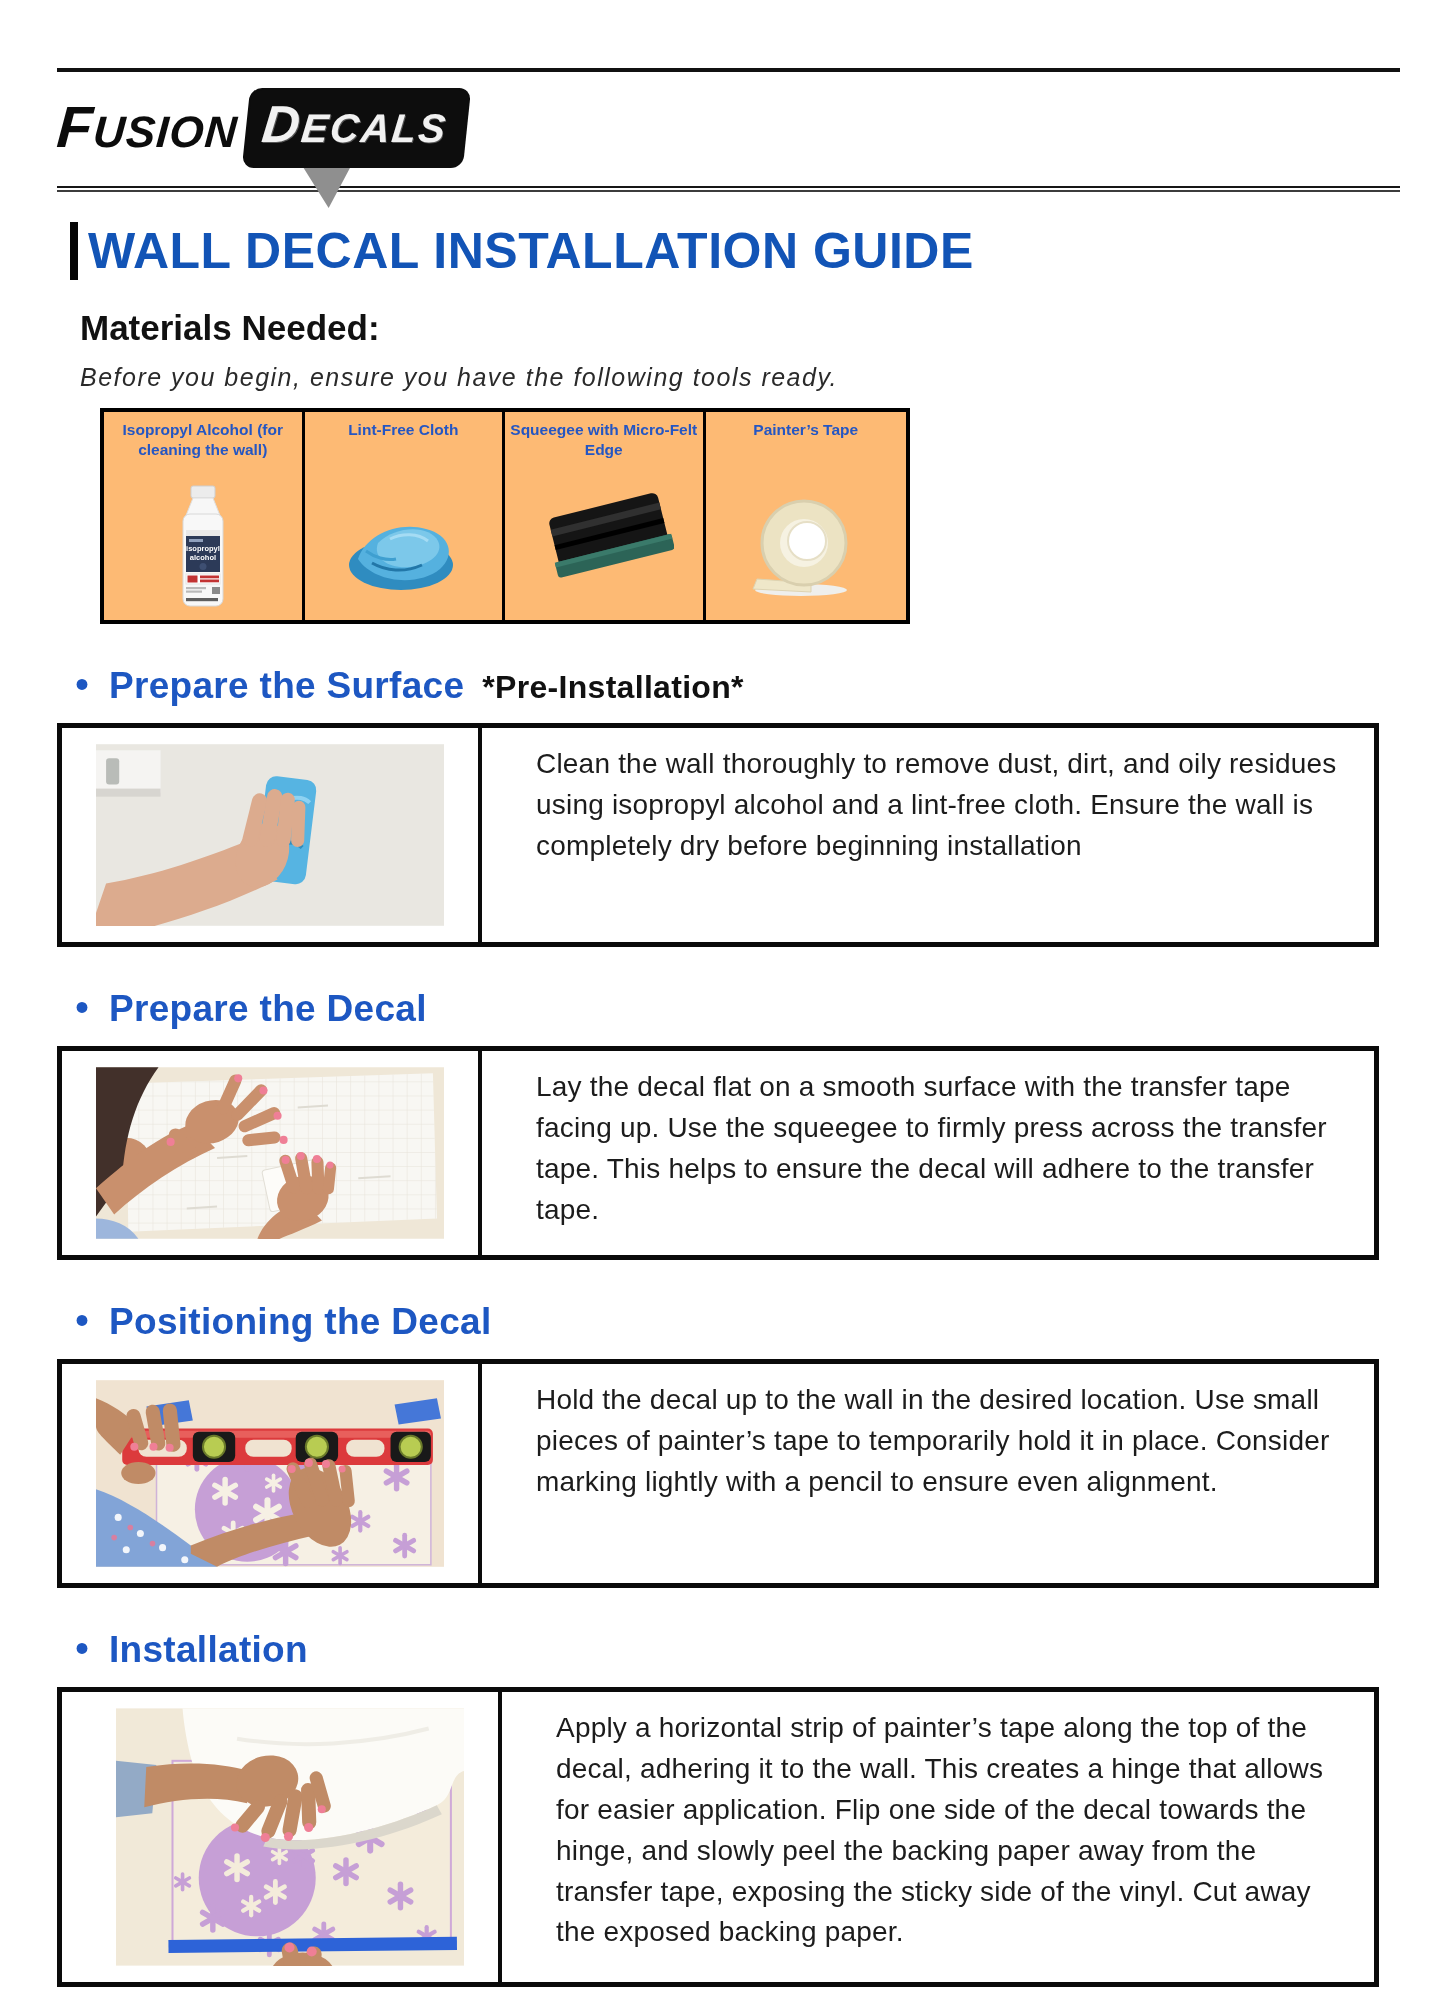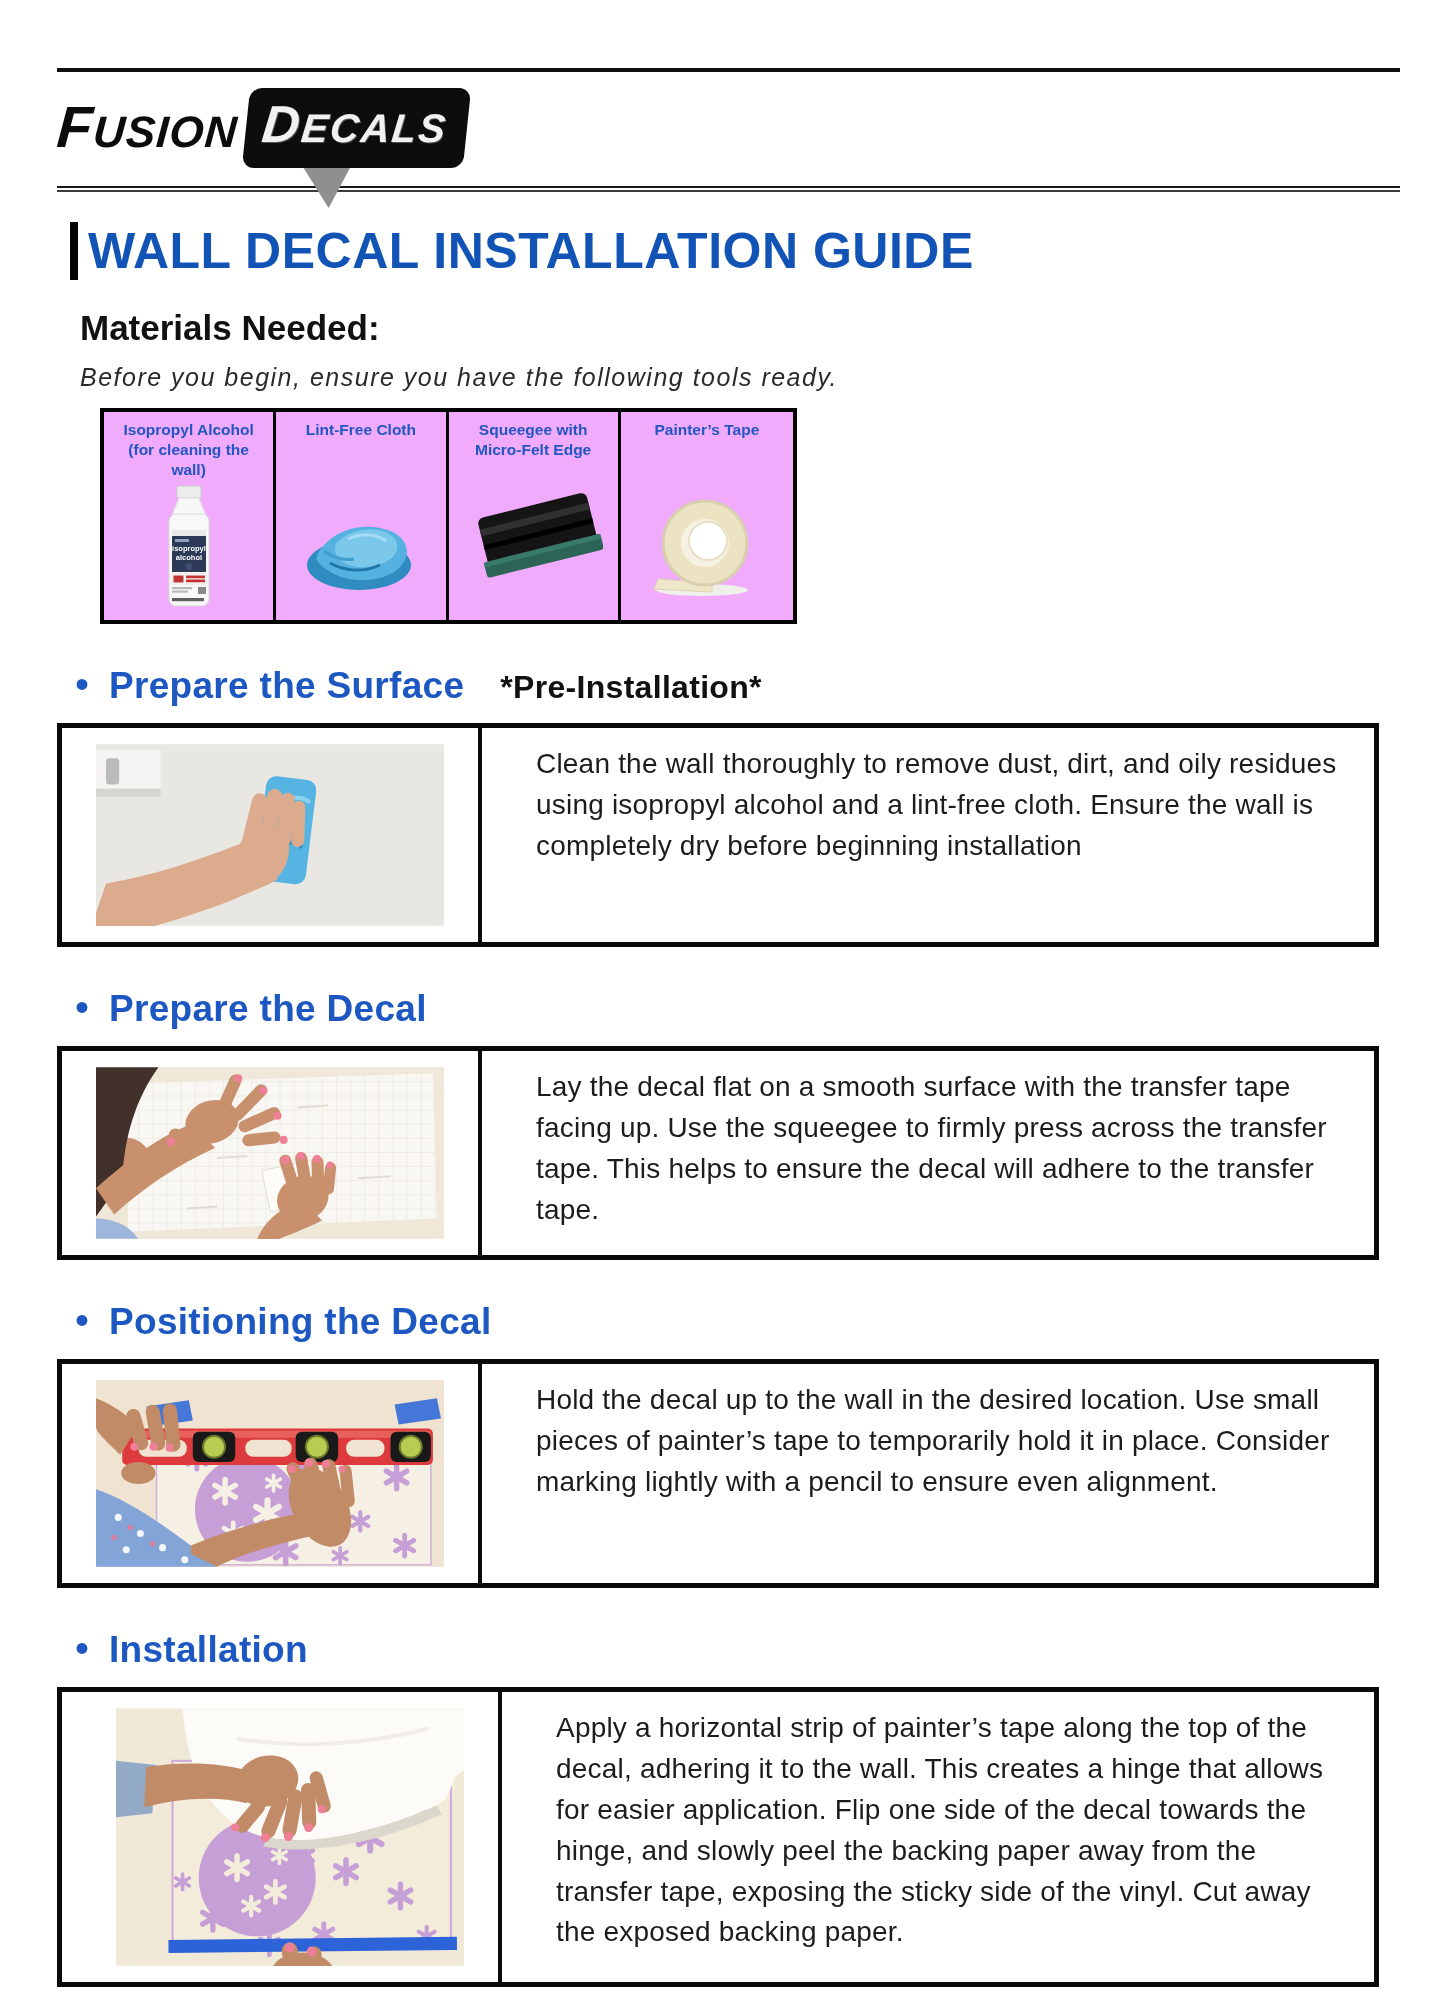--- a/index.html
+++ b/index.html
@@ -36,35 +36,35 @@
     width:58px; height:52px; background:#8f8f8f;
     clip-path:polygon(2% 0, 100% 12%, 58% 100%);
   }
   .rule-mid { margin:4px 54px 0 57px; height:6px; border-top:2px solid #161616; border-bottom:2px solid #3c3c3c; }
   .title-row { margin:30px 1px 0 70px; display:flex; align-items:flex-start; }
   .title-bar { width:8px; height:58px; background:#050505; margin-right:10px; }
   .doc-title { font-size:50px; font-weight:800; color:#1254b6; letter-spacing:0.5px; white-space:nowrap; }
   .materials-heading { margin:28px 0 15px 80px; font-size:35px; font-weight:800; color:#111; }
   .materials-sub { margin:8px 0 0 80px; font-size:25px; font-style:italic; letter-spacing:1.5px; color:#2a2a2a; }
   .materials-table {
-    margin:16px 0 0 100px; width:697px;
+    margin:16px 0 0 100px; width:810px;
     border:4px solid #000; display:grid; grid-template-columns:repeat(4,1fr);
-    background:#f0abfc;
+    background:#fdba74;
   }
   .material-cell { border-right:3px solid #000; padding:8px 5px 10px; text-align:center; min-height:208px;
     display:flex; flex-direction:column; align-items:center; }
   .material-cell:last-child { border-right:none; }
   .material-label { color:#2456c3; font-weight:800; font-size:15.5px; line-height:1.28; min-height:62px;
     display:flex; align-items:flex-start; justify-content:center; }
   .material-art { flex:1; display:flex; align-items:center; justify-content:center; }
   .step { margin-left:57px; }
   .step-head { margin:40px 0 16px 18px; display:flex; align-items:baseline; }
   .bullet { color:#1d57c2; font-size:40px; margin-right:20px; line-height:1; }
   .step-head-title { color:#1d57c2; font-size:37px; font-weight:800; letter-spacing:0.3px; }
-  .step-head-note { color:#111; font-size:32px; font-weight:800; margin-left:36px; letter-spacing:0.3px; }
+  .step-head-note { color:#111; font-size:32px; font-weight:800; margin-left:18px; letter-spacing:0.3px; }
   .step-box { width:1322px; border:5px solid #0a0a0a; display:flex; background:#fff;gap:32px; }
   .photo-cell { width:420px; border-right:4px solid #0a0a0a; padding:16px 0; display:flex; align-items:center; justify-content:center; flex-shrink:0; }
   .text-cell { flex:1; padding:16px 24px 16px 22px; font-size:28px; line-height:1.46; letter-spacing:0.2px; color:#1c1c1c; }
   .b1 { min-height:214px; } .b2 { min-height:199px; } .b3 { min-height:215px; } .b4 { min-height:297px;padding-left:20px; }
   svg { display:block; }
 </style>
 </head>
 <body>
 
 <svg width="0" height="0" style="position:absolute">

